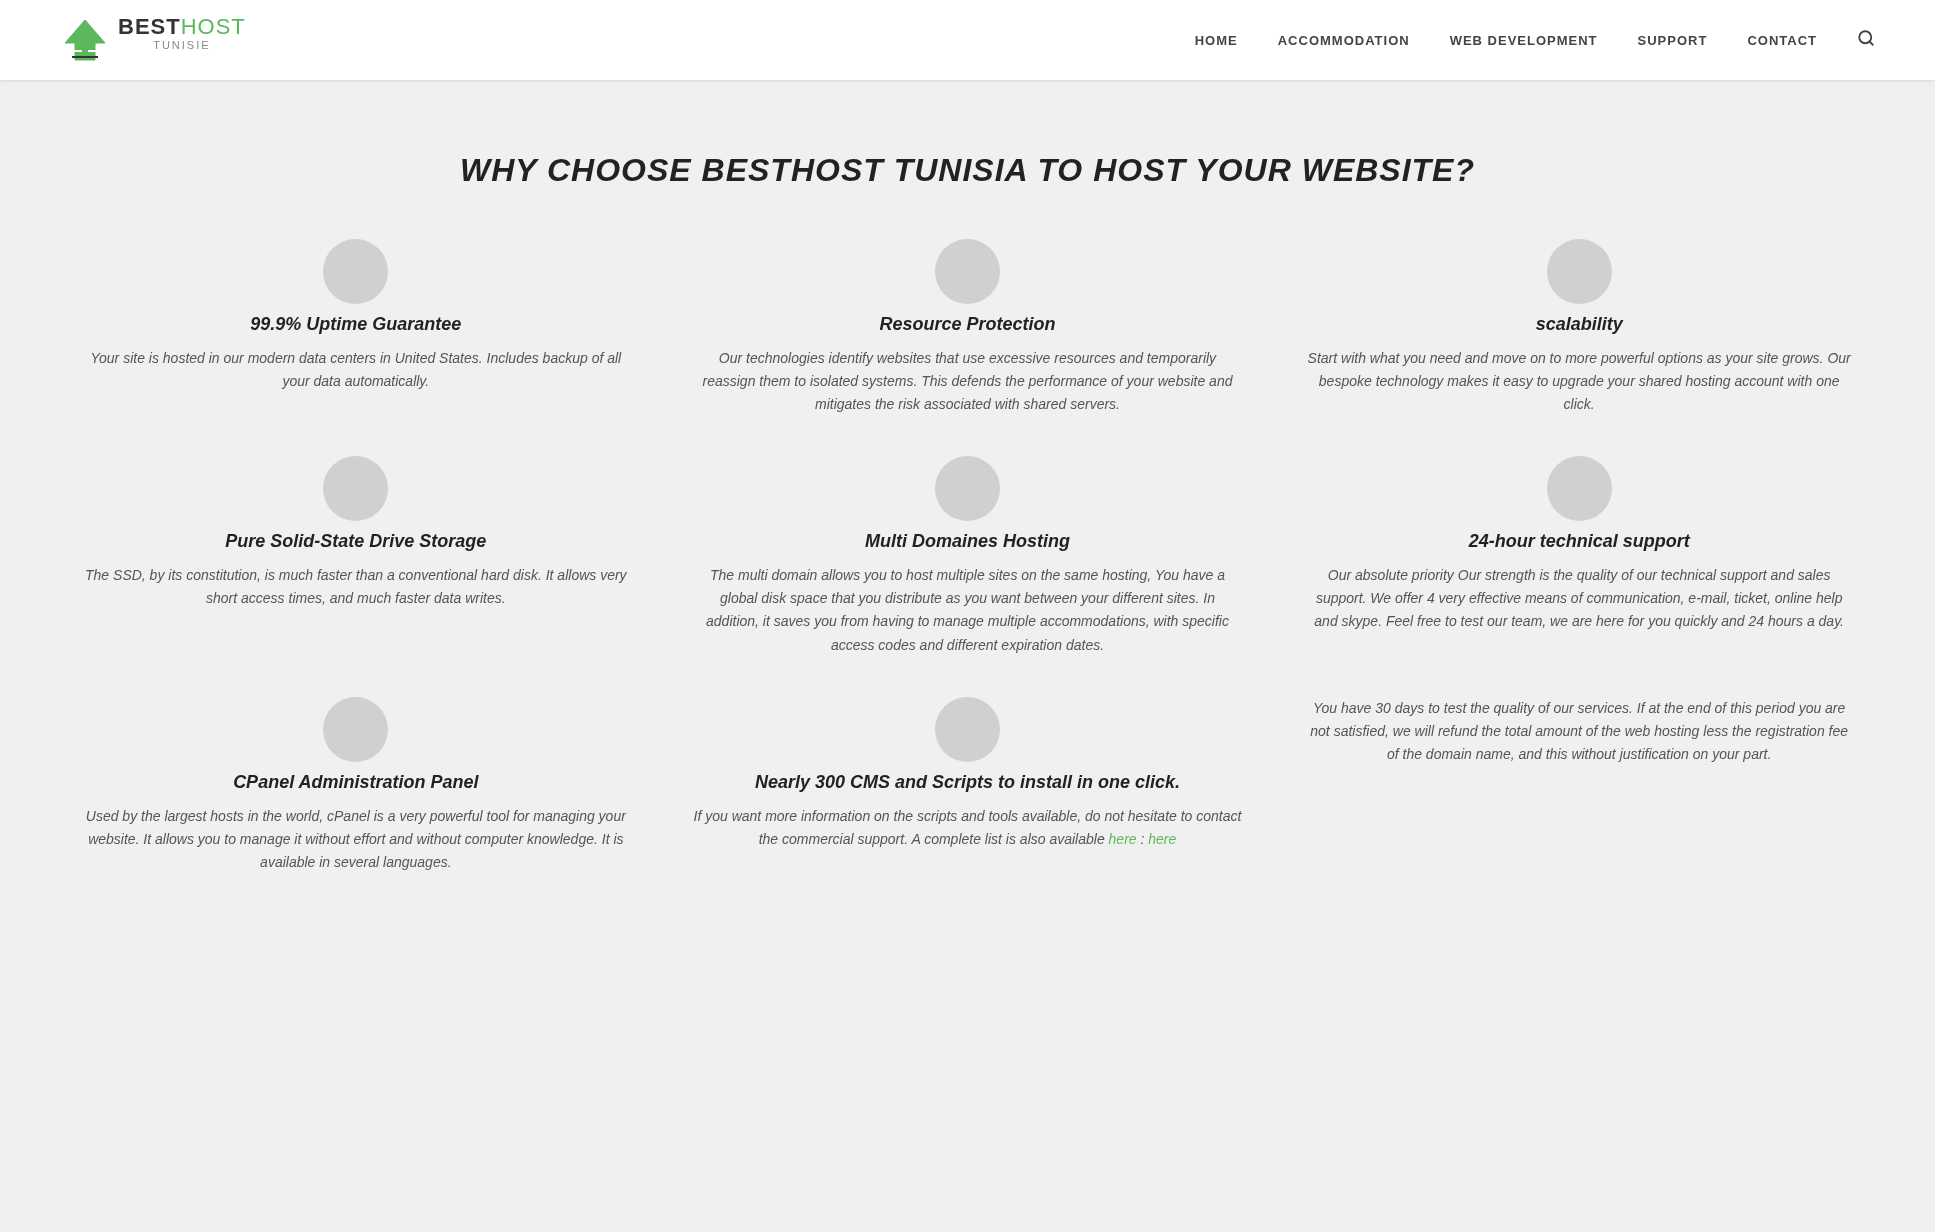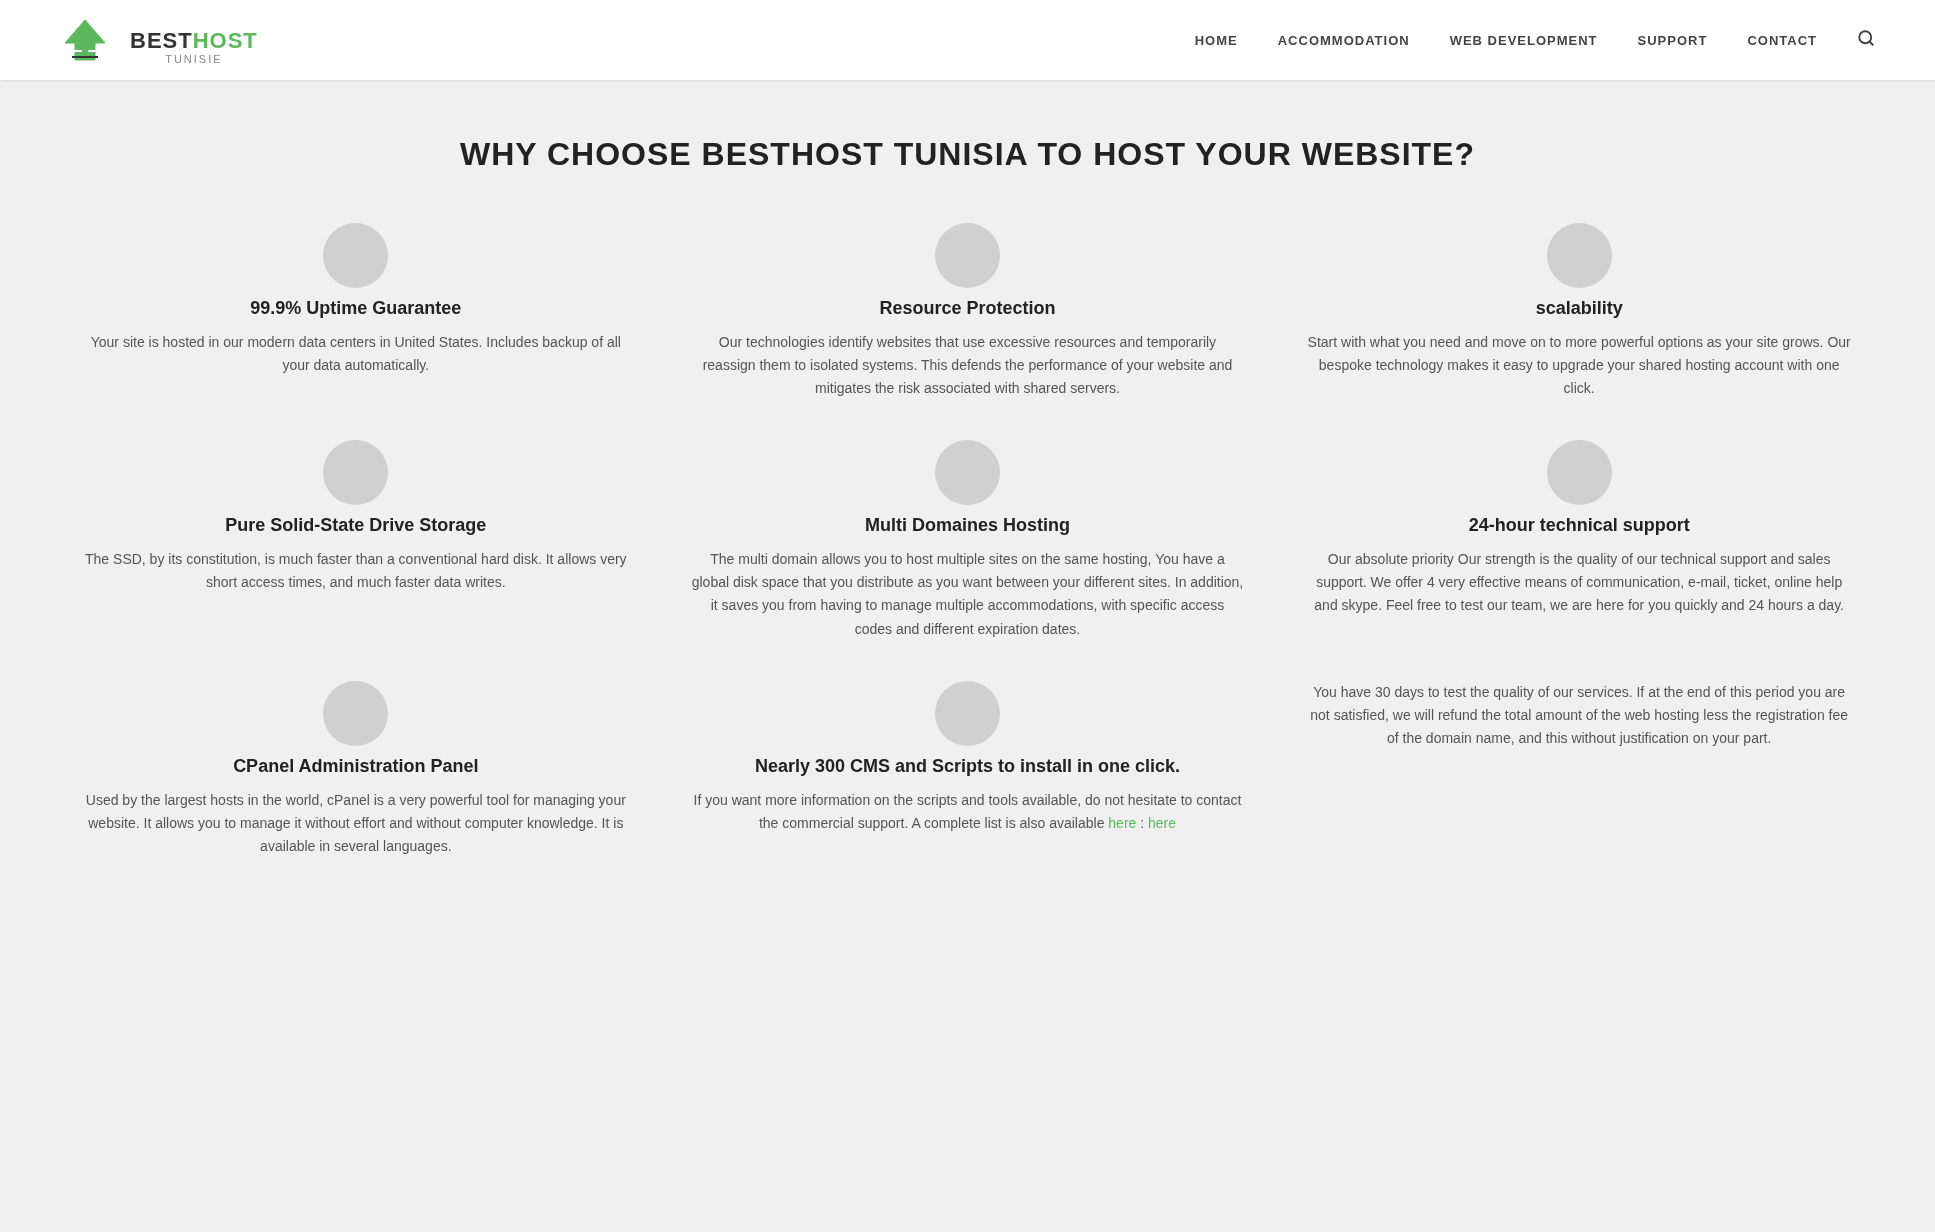--- a/index.html
+++ b/index.html
@@ -12,34 +12,34 @@
       align-items: center;
       justify-content: space-between;
       padding: 0 60px;
       height: 80px;
       box-shadow: 0 1px 3px rgba(0,0,0,0.1);
       position: relative;
       z-index: 10;
     }
     .logo-wrap {
       display: flex;
-      align-items: flex-end;
-      gap: 20px;
+      align-items: flex-start;
+      gap: 8px;
     }
     .logo-icon {
       width: 50px;
       height: 50px;
     }
     .logo-text {
       display: flex;
       flex-direction: column;
       line-height: 1.1;
     }
     .logo-best { font-size: 22px; font-weight: 900; color: #333; letter-spacing: 1px; }
-    .logo-host { font-size: 22px; font-weight: 700; color: #5cb85c; letter-spacing: 1px; }
+    .logo-host { font-size: 22px; font-weight: 400; color: #5cb85c; letter-spacing: 1px; }
     .logo-tunisie { font-size: 11px; color: #888; letter-spacing: 2px; text-align: center; }
     nav {
       display: flex;
       align-items: center;
       gap: 40px;
     }
     nav a {
       text-decoration: none;
       color: #444;
       font-size: 13px;
@@ -51,22 +51,23 @@
       background: none;
       border: none;
       cursor: pointer;
       color: #444;
       font-size: 18px;
     }
 
     
     main {
       background: #f0f0f0;
-      padding: 56px 80px;
+      padding: 72px 80px;
       min-height: calc(100vh - 80px);
+      font-style: italic;
     }
     .page-title {
       text-align: center;
       font-size: 32px;
       font-weight: 900;
       color: #222;
       letter-spacing: 1px;
       margin-bottom: 50px;
       text-transform: uppercase;
     }

